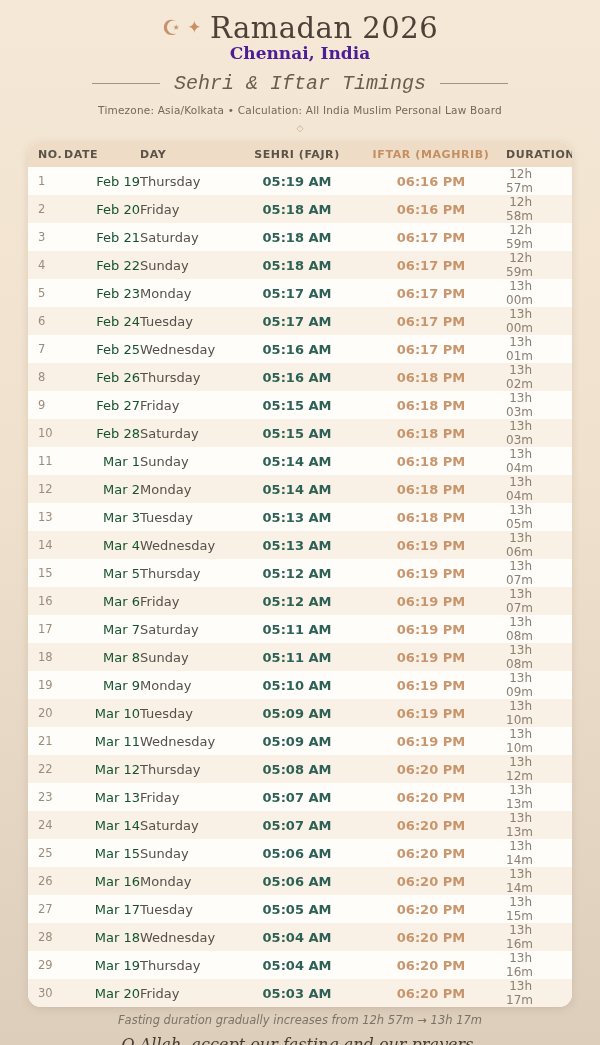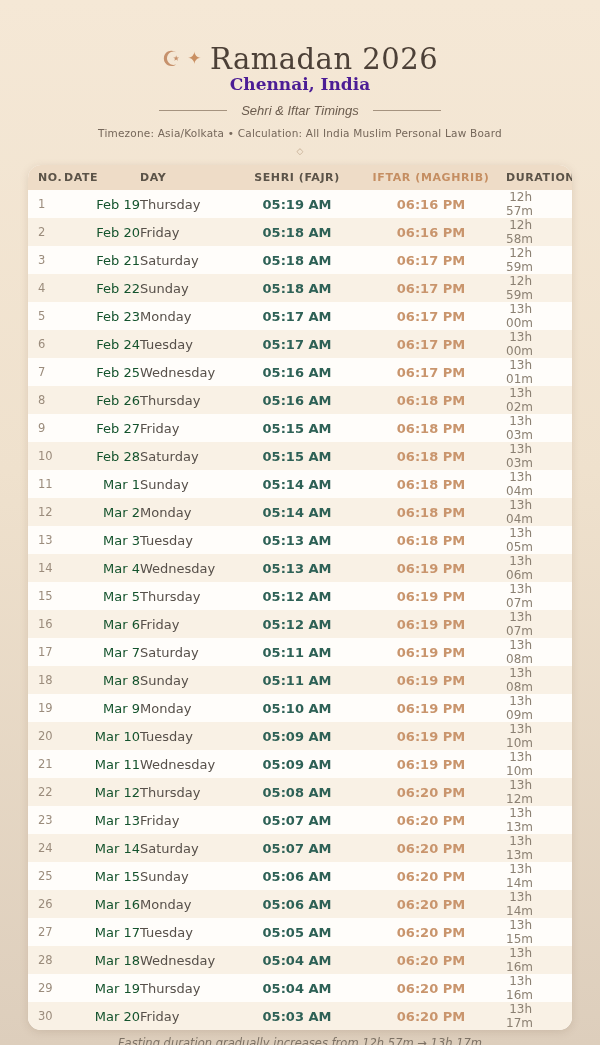--- a/index.html
+++ b/index.html
@@ -6,31 +6,31 @@
   body{
     width:600px;height:1045px;
     background:linear-gradient(180deg,#f5e8d6 0%,#efe1cd 45%,#ddcebc 100%);
     font-family:"DejaVu Sans","Liberation Sans",sans-serif;
     color:#48423c;
     -webkit-font-smoothing:antialiased;
   }
   .page{width:600px;text-align:center;}
 
   
-  .hdr{padding-top:41px;}
+  .hdr{padding-top:10px;}
   .title-row{font-family:"DejaVu Serif","Liberation Serif",serif;color:#4c4037;
     font-size:29px;line-height:34px;letter-spacing:.5px;}
   .crescent{color:#c6916c;font-size:21px;vertical-align:3px;margin-right:6px;}
   .sparkle{color:#c98f62;font-size:17px;vertical-align:5px;margin-right:8px;}
   .loc{font-family:"DejaVu Serif","Liberation Serif",serif;font-weight:bold;
     font-size:17px;line-height:20px;color:#4c1d95;margin-top:-2px;}
   .sub-row{margin-top:9px;display:flex;align-items:center;justify-content:center;gap:14px;}
   .sub-row .line{width:68px;height:1px;background:#a5937f;}
-  .sub{font-family:Liberation Sans, sans-serif;font-style:italic;
-    font-size:13px;color:#6b5c4e;}
+  .sub{font-family:Liberation Mono, monospace;font-style:italic;
+    font-size:20px;color:#6b5c4e;}
   .meta{margin-top:9px;font-size:10.5px;color:#75675a;letter-spacing:.2px;}
   .diamond{margin-top:7px;font-size:9px;color:#c2aa90;line-height:10px;}
 
   
   .card{width:544px;margin:9px auto 4px;border-radius:13px;overflow:hidden;
     background:#fffdfa;box-shadow:0 2px 8px rgba(120,95,70,.18);}
   table{border-collapse:collapse;table-layout:fixed;width:544px;}
   col.c-no{width:36px;}col.c-date{width:76px;}col.c-day{width:98px;}
   col.c-sehri{width:118px;}col.c-iftar{width:150px;}col.c-dur{width:66px;}
   th{background:#eedcc7;height:25px;font-size:11px;font-weight:bold;

